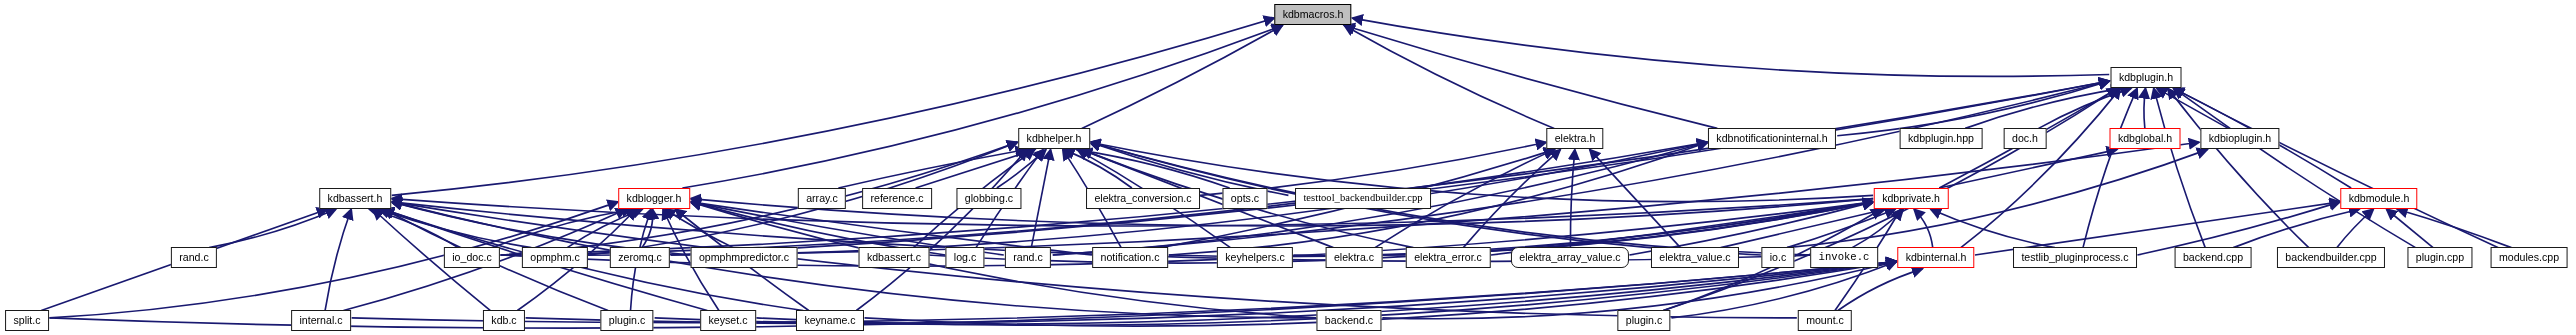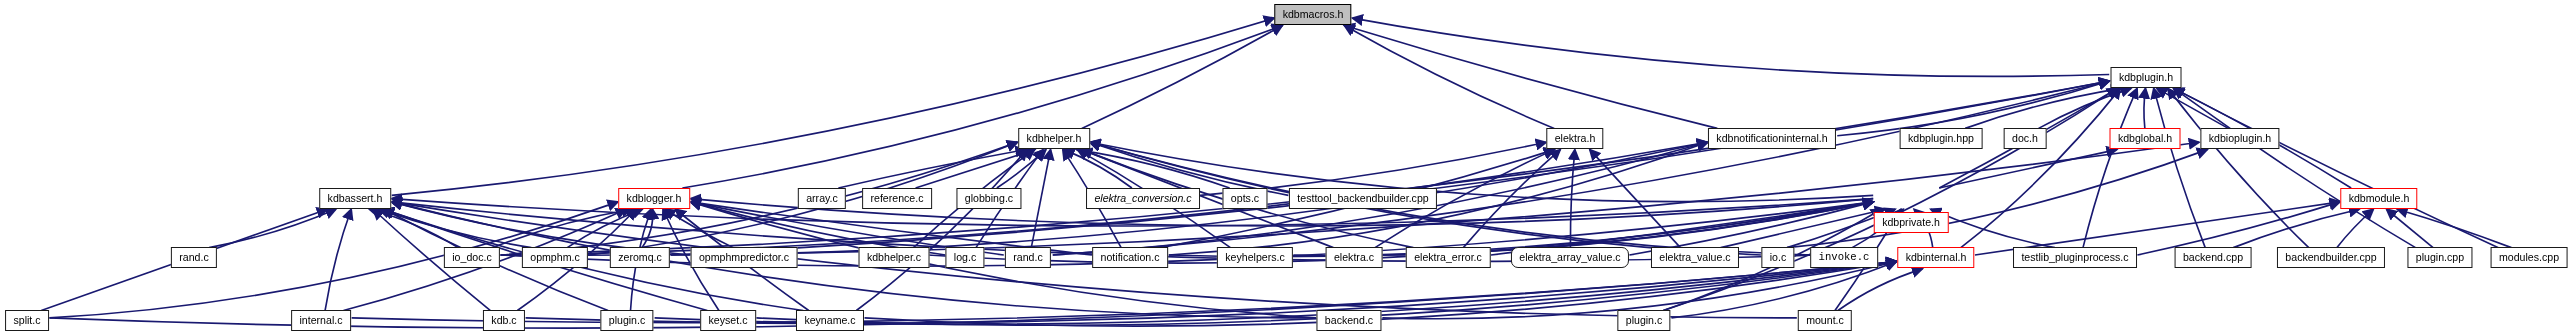--- a/index.html
+++ b/index.html
@@ -189,31 +189,31 @@
       <div class="node plain" style="left: 1772px; top: 128px;">kdbnotificationinternal.h</div>
       <div class="node plain" style="left: 1941px; top: 128px;">kdbplugin.hpp</div>
       <div class="node plain" style="left: 2025px; top: 128px;">doc.h</div>
       <div class="node truncated" style="left: 2145px; top: 128px; border-color: rgb(255, 0, 0);">kdbglobal.h</div>
       <div class="node plain" style="left: 2240px; top: 128px;">kdbioplugin.h</div>
       <div class="node plain" style="left: 355px; top: 188px;">kdbassert.h</div>
       <div class="node truncated" style="left: 654px; top: 188px; border-color: rgb(255, 0, 0);">kdblogger.h</div>
       <div class="node plain" style="left: 822px; top: 188px;">array.c</div>
       <div class="node plain" style="left: 897px; top: 188px;">reference.c</div>
       <div class="node plain" style="left: 989px; top: 188px;">globbing.c</div>
-      <div class="node plain" style="left: 1143px; top: 188px; font-style: italic;">elektra_conversion.c</div>
+      <div class="node plain" style="left: 1143px; top: 188px;">elektra_conversion.c</div>
       <div class="node plain" style="left: 1245px; top: 188px;">opts.c</div>
-      <div class="node plain" style="left: 1363px; top: 188px;">testtool_backendbuilder.cpp</div>
-      <div class="node truncated" style="left: 1911px; top: 188px; border-color: rgb(255, 0, 0); margin-top: 24px;">kdbprivate.h</div>
+      <div class="node plain" style="left: 1363px; top: 188px; font-family: Liberation Serif, serif;">testtool_backendbuilder.cpp</div>
+      <div class="node truncated" style="left: 1911px; top: 188px; border-color: rgb(255, 0, 0);">kdbprivate.h</div>
       <div class="node truncated" style="left: 2379px; top: 188px; border-color: rgb(255, 0, 0);">kdbmodule.h</div>
       <div class="node plain" style="left: 194px; top: 247px;">rand.c</div>
       <div class="node plain" style="left: 472px; top: 247px;">io_doc.c</div>
       <div class="node plain" style="left: 555px; top: 247px;">opmphm.c</div>
       <div class="node plain" style="left: 640px; top: 247px;">zeromq.c</div>
       <div class="node plain" style="left: 744px; top: 247px;">opmphmpredictor.c</div>
-      <div class="node plain" style="left: 894px; top: 247px;">kdbhelper.c</div>
+      <div class="node plain" style="left: 894px; top: 247px;">kdbassert.c</div>
       <div class="node plain" style="left: 965px; top: 247px;">log.c</div>
       <div class="node plain" style="left: 1028px; top: 247px;">rand.c</div>
       <div class="node plain" style="left: 1130px; top: 247px;">notification.c</div>
       <div class="node plain" style="left: 1255px; top: 247px;">keyhelpers.c</div>
       <div class="node plain" style="left: 1354px; top: 247px;">elektra.c</div>
       <div class="node plain" style="left: 1448px; top: 247px;">elektra_error.c</div>
       <div class="node plain" style="left: 1570px; top: 247px; border-radius: 7px;">elektra_array_value.c</div>
       <div class="node plain" style="left: 1695px; top: 247px;">elektra_value.c</div>
       <div class="node plain" style="left: 1778px; top: 247px;">io.c</div>
       <div class="node plain" style="left: 1844px; top: 247px; font-family: Liberation Mono, monospace;">invoke.c</div>

